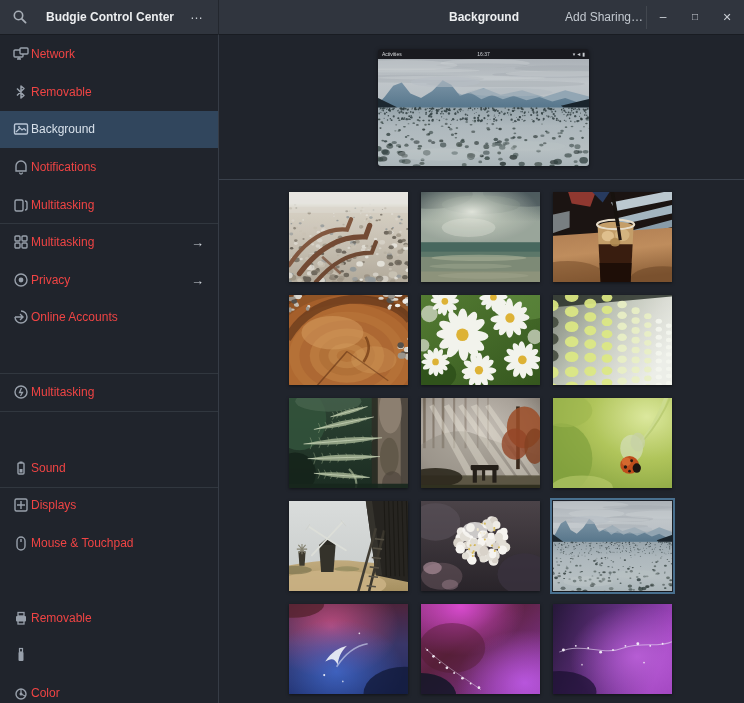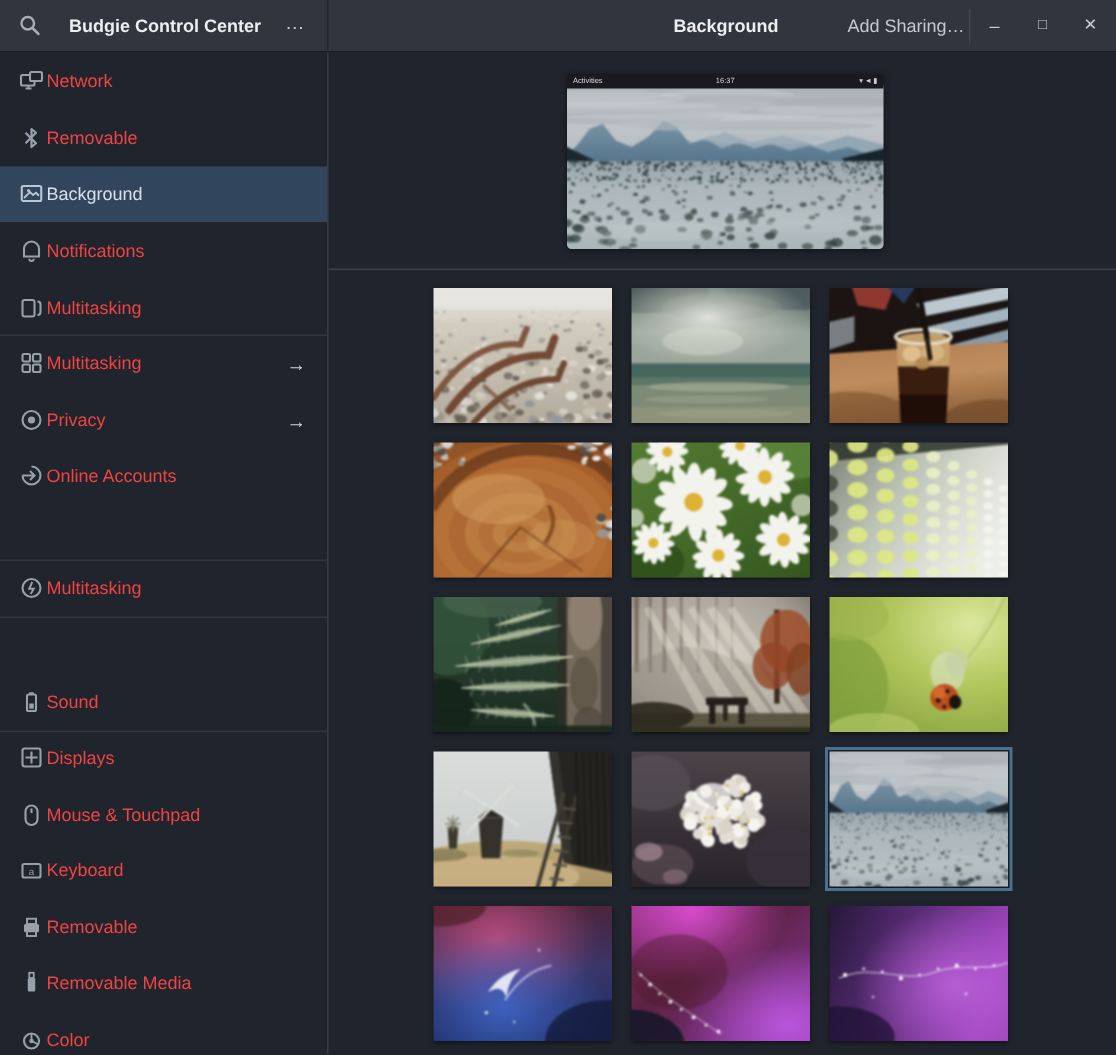--- a/index.html
+++ b/index.html
@@ -141,41 +141,33 @@
           </svg></span>
         <span class="rlb">Displays</span>
       </div>
 <div class="row" style="top:489.6px">
         <span class="ric"><svg width="16" height="16" viewBox="0 0 16 16">
             <rect x="4" y="2" width="8" height="13" rx="4" fill="none" stroke="#98a0ab" stroke-width="1.4"></rect>
             <path d="M8,4 v3" stroke="#98a0ab" stroke-width="1.4"></path>
           </svg></span>
         <span class="rlb">Mouse &amp; Touchpad</span>
       </div>
-<div class="row" style="top:527.1px">
-        <span class="ric"><svg width="16" height="16" viewBox="0 0 16 16">
-            <rect x="2" y="4" width="12" height="9" rx="1.2" fill="none" stroke="#98a0ab" stroke-width="1.4"></rect>
-            <text x="8" y="11.2" font-size="6.5" fill="#98a0ab" text-anchor="middle" font-family="Liberation Sans">a</text>
-          </svg></span>
-        <span class="rlb">Keyboard</span>
-      </div>
 <div class="row" style="top:564.7px">
         <span class="ric"><svg width="16" height="16" viewBox="0 0 16 16">
             <rect x="3" y="6" width="10" height="5.5" rx="1" fill="#98a0ab"></rect>
             <rect x="5" y="2.5" width="6" height="3.5" fill="none" stroke="#98a0ab" stroke-width="1.3"></rect>
             <rect x="5" y="10" width="6" height="4" fill="none" stroke="#98a0ab" stroke-width="1.3"></rect>
           </svg></span>
         <span class="rlb">Removable</span>
       </div>
 <div class="row" style="top:602.3px">
         <span class="ric"><svg width="16" height="16" viewBox="0 0 16 16">
             <rect x="5.5" y="5" width="5" height="9" rx="1" fill="#98a0ab"></rect>
             <rect x="6.5" y="1.5" width="3" height="3.5" fill="none" stroke="#98a0ab" stroke-width="1.2"></rect>
           </svg></span>
-        <span class="rlb">Removable Media</span>
       </div>
 <div class="row" style="top:639.8px">
         <span class="ric"><svg width="16" height="16" viewBox="0 0 16 16">
             <circle cx="8" cy="9" r="5" fill="none" stroke="#98a0ab" stroke-width="1.4"></circle>
             <path d="M8,4 v5 l4,2" stroke="#98a0ab" stroke-width="1.2" fill="none"></path>
             <circle cx="8" cy="9" r="1.5" fill="#98a0ab"></circle>
           </svg></span>
         <span class="rlb">Color</span>
       </div>
   </div>

